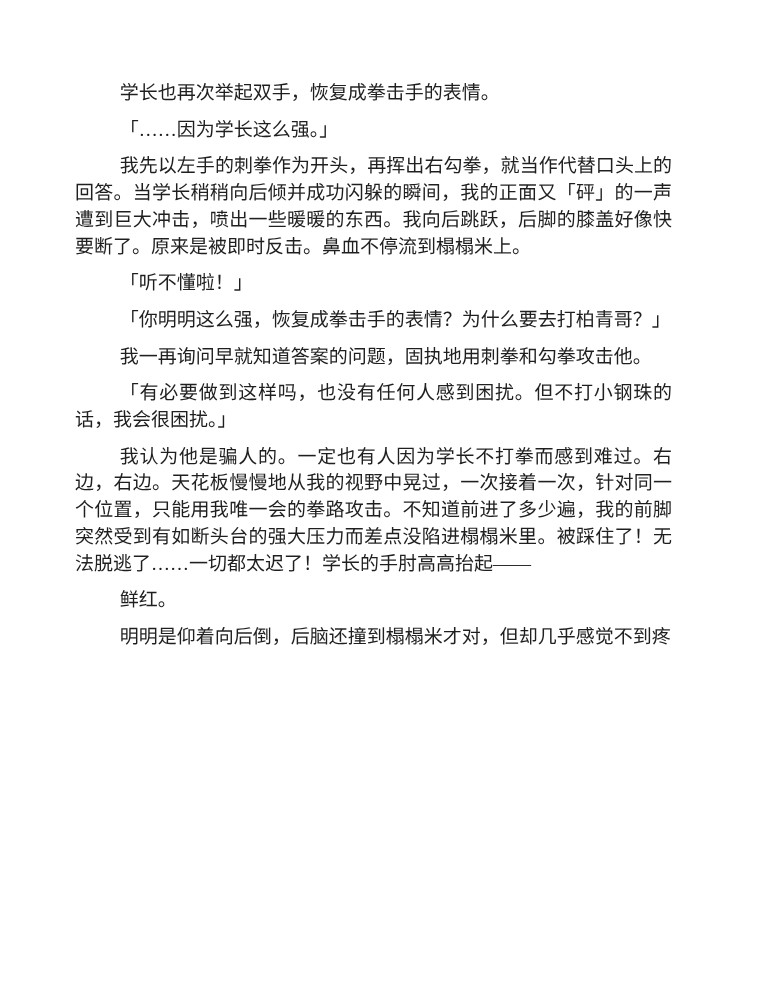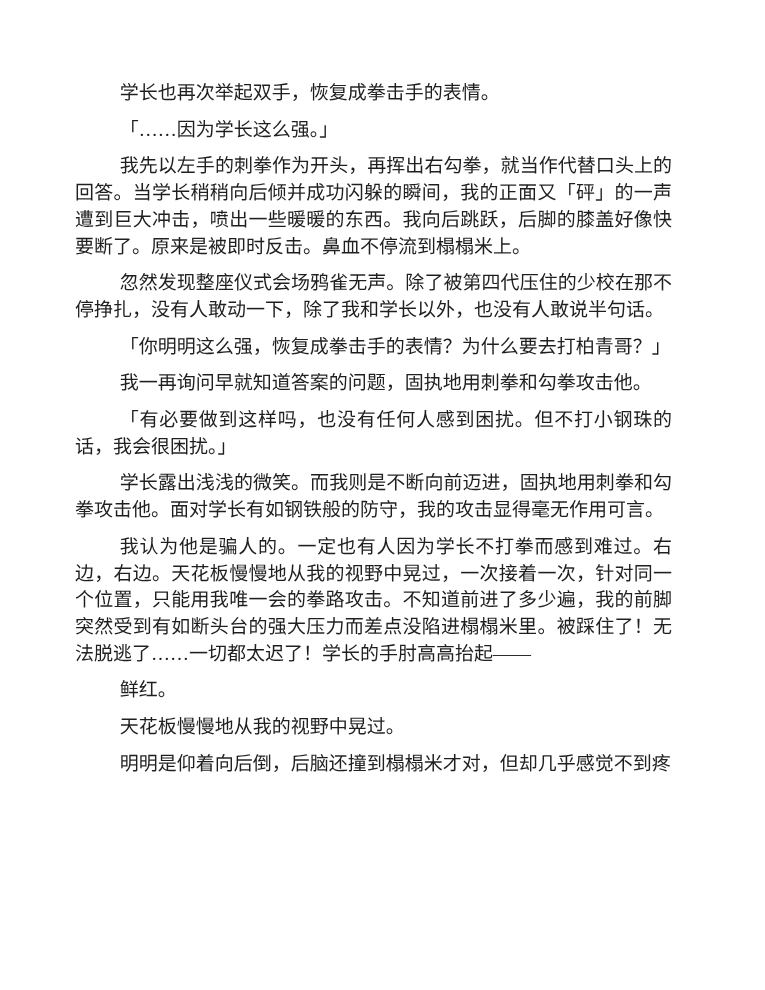--- a/index.html
+++ b/index.html
@@ -34,23 +34,21 @@
     }
   </style>
 </head>
 <body>
 
 <div class="page">
   <div class="text-block">
     <p>学长也再次举起双手，恢复成拳击手的表情。</p>
     <p>「……因为学长这么强。」</p>
     <p>我先以左手的刺拳作为开头，再挥出右勾拳，就当作代替口头上的回答。当学长稍稍向后倾并成功闪躲的瞬间，我的正面又「砰」的一声遭到巨大冲击，喷出一些暖暖的东西。我向后跳跃，后脚的膝盖好像快要断了。原来是被即时反击。鼻血不停流到榻榻米上。</p>
-    <p>忽然发现整座仪式会场鸦雀无声。除了被第四代压住的少校在那不停挣扎，没有人敢动一下，除了我和学长以外，也没有人敢说半句话。</p>
+    <p>「听不懂啦！」</p>
     <p>「你明明这么强，恢复成拳击手的表情？为什么要去打柏青哥？」</p>
     <p>我一再询问早就知道答案的问题，固执地用刺拳和勾拳攻击他。</p>
     <p>「有必要做到这样吗，也没有任何人感到困扰。但不打小钢珠的话，我会很困扰。」</p>
-    <p>学长露出浅浅的微笑。而我则是不断向前迈进，固执地用刺拳和勾拳攻击他。面对学长有如钢铁般的防守，我的攻击显得毫无作用可言。</p>
     <p>我认为他是骗人的。一定也有人因为学长不打拳而感到难过。右边，右边。天花板慢慢地从我的视野中晃过，一次接着一次，针对同一个位置，只能用我唯一会的拳路攻击。不知道前进了多少遍，我的前脚突然受到有如断头台的强大压力而差点没陷进榻榻米里。被踩住了！无法脱逃了……一切都太迟了！学长的手肘高高抬起——</p>
     <p>鲜红。</p>
-    <p>天花板慢慢地从我的视野中晃过。</p>
     <p>明明是仰着向后倒，后脑还撞到榻榻米才对，但却几乎感觉不到疼</p>
   </div>
 </div>
 
 </body></html>

